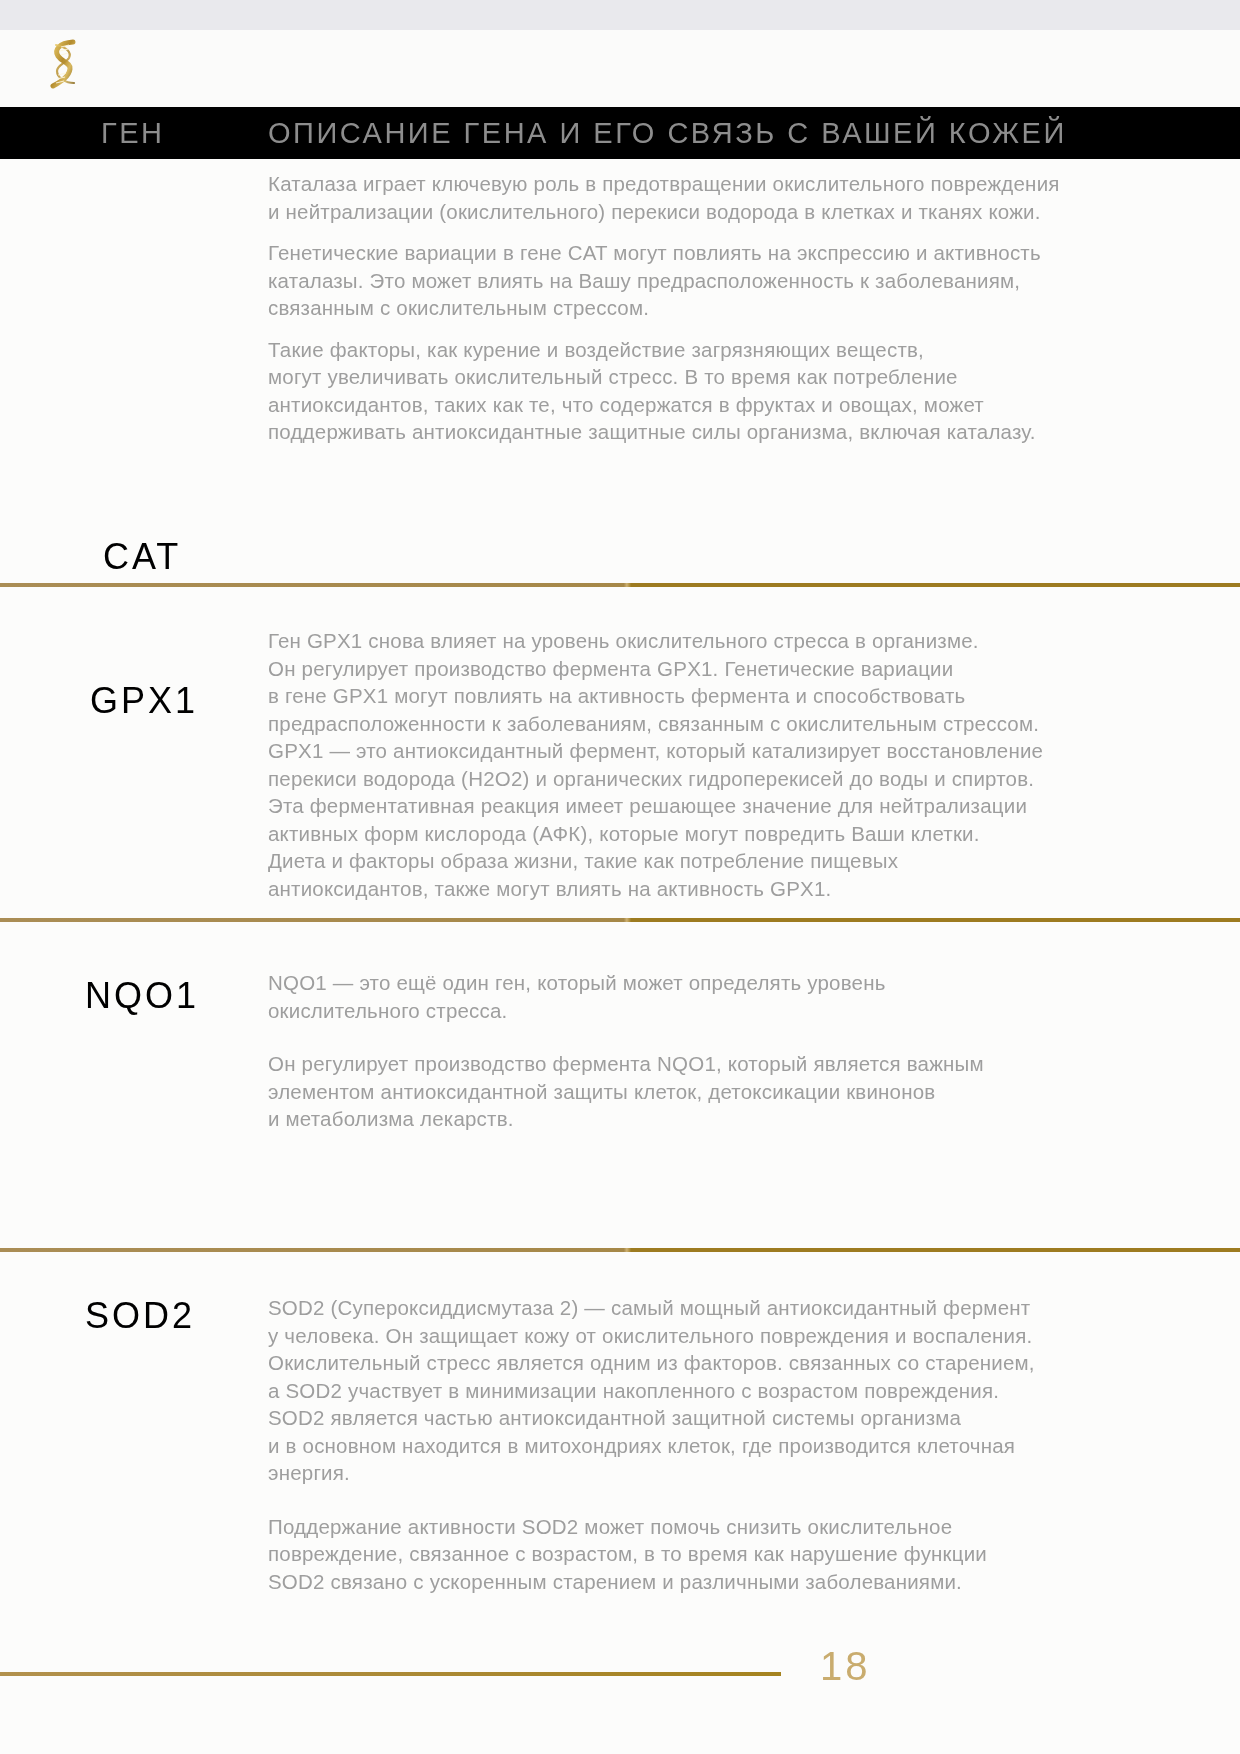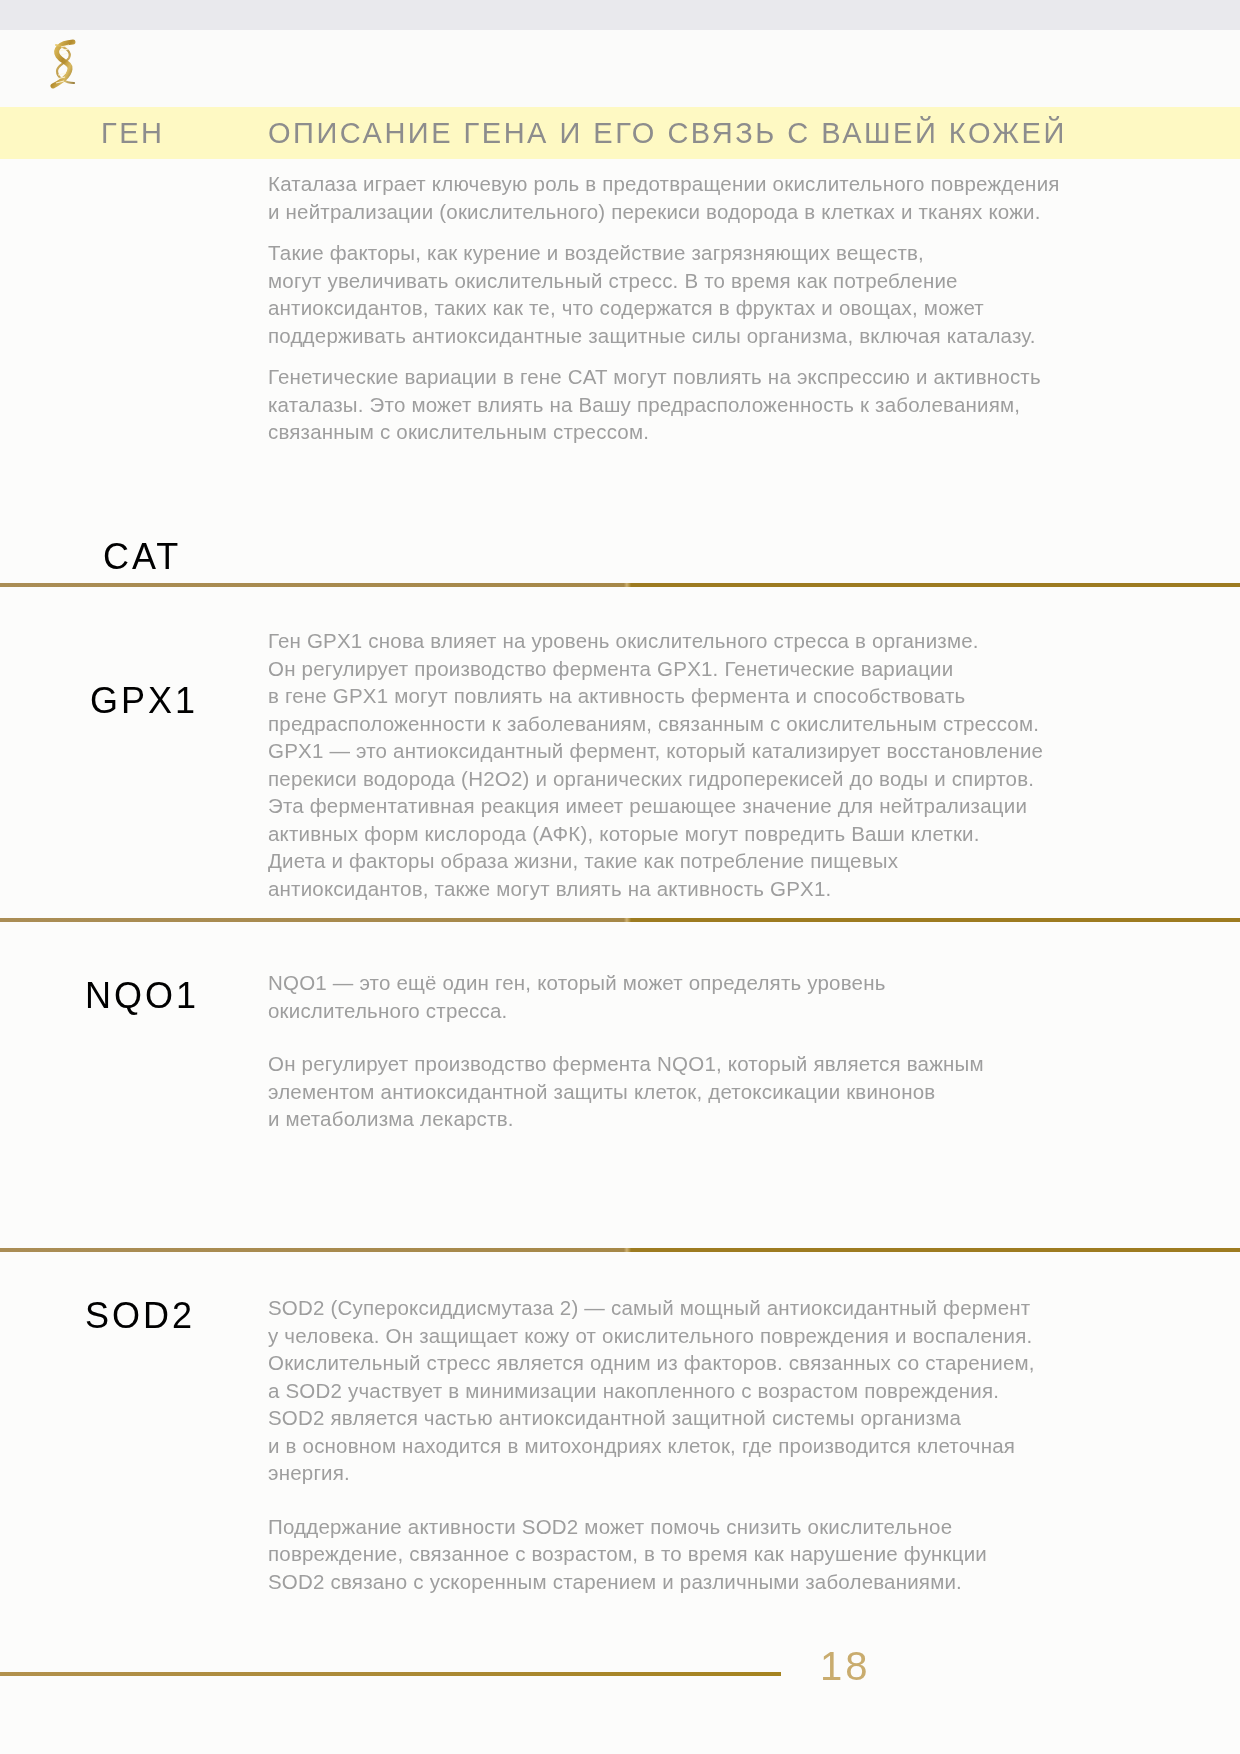--- a/index.html
+++ b/index.html
@@ -10,21 +10,21 @@
     -webkit-font-smoothing:antialiased;
   }
   .page{position:relative;width:1240px;height:1754px;overflow:hidden;}
 
   .top-band{height:30px;width:100%;background:#e9e9ed;}
 
   .logo-band{height:77px;width:100%;background:#fbfbfa;position:relative;}
   .logo{position:absolute;left:46px;top:9px;width:36px;height:52px;}
 
   .table-header{
-    height:52px;width:100%;background:#fef9c3;
+    height:52px;width:100%;background:#000000;
     display:flex;align-items:center;
     color:#8d8d8d;font-weight:300;font-size:29px;letter-spacing:2.5px;
   }
   .th-gene{margin-left:101px;width:167px;}
   .th-desc{white-space:nowrap;}
 
   .gene-section{position:relative;background:#fcfcfb;box-sizing:border-box;}
   .sec-0{height:424px;padding-top:11px;}
   .sec-1{height:331px;padding-top:40px;}
   .sec-2{height:326px;padding-top:47px;border-radius:27px;}
@@ -102,27 +102,27 @@
   <div class="table-header">
     <div class="th-gene">ГЕН</div>
     <div class="th-desc">ОПИСАНИЕ ГЕНА И ЕГО СВЯЗЬ С ВАШЕЙ КОЖЕЙ</div>
   </div>
 
   <section class="gene-section sec-0">
     <div class="gene-label">CAT</div>
     <div class="gene-text">
       <p class="para">Каталаза играет ключевую роль в предотвращении окислительного повреждения
 и нейтрализации (окислительного) перекиси водорода в клетках и тканях кожи.</p>
+      <p class="para">Генетические вариации в гене CAT могут повлиять на экспрессию и активность
+каталазы. Это может влиять на Вашу предрасположенность к заболеваниям,
+связанным с окислительным стрессом.</p>
       <p class="para">Такие факторы, как курение и воздействие загрязняющих веществ,
 могут увеличивать окислительный стресс. В то время как потребление
 антиоксидантов, таких как те, что содержатся в фруктах и овощах, может
 поддерживать антиоксидантные защитные силы организма, включая каталазу.</p>
-      <p class="para">Генетические вариации в гене CAT могут повлиять на экспрессию и активность
-каталазы. Это может влиять на Вашу предрасположенность к заболеваниям,
-связанным с окислительным стрессом.</p>
     </div>
   </section>
 
   <div class="divider"></div>
 
   <section class="gene-section sec-1">
     <div class="gene-label">GPX1</div>
     <div class="gene-text">
       <p class="para">Ген GPX1 снова влияет на уровень окислительного стресса в организме.
 Он регулирует производство фермента GPX1. Генетические вариации

